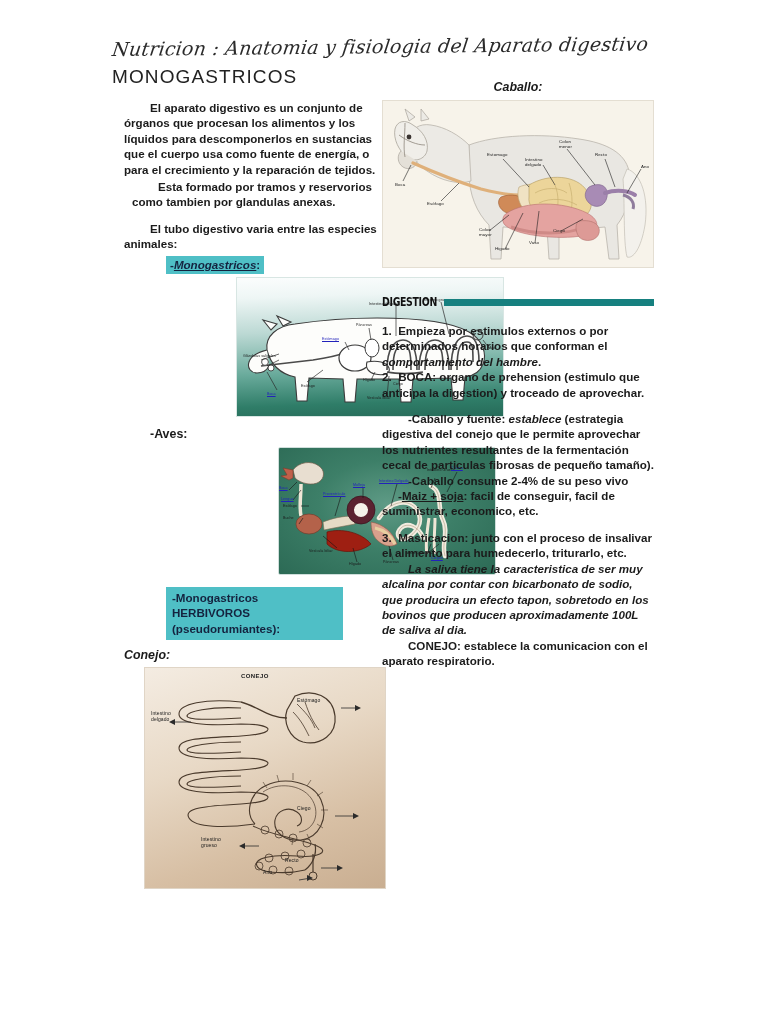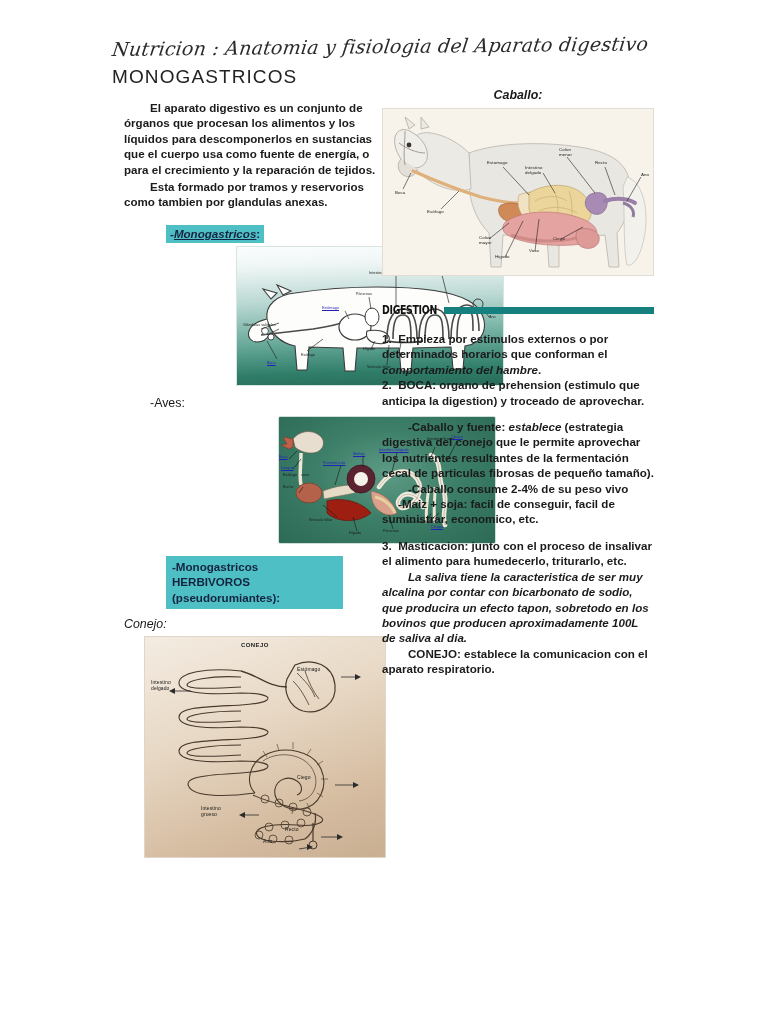--- a/index.html
+++ b/index.html
@@ -15,39 +15,39 @@
     transform:skewX(-8deg) rotate(-0.6deg);transform-origin:left center;
   }
   .mono-title{
     position:absolute;left:112px;top:66px;
     font-family:"Liberation Sans",sans-serif;font-weight:400;font-size:19px;
     letter-spacing:1.1px;color:#222;
   }
 
   
   .col-left{position:absolute;left:124px;top:100px;width:268px;}
-  .col-right{position:absolute;left:382px;top:88px;width:272px;}
+  .col-right{position:absolute;left:382px;top:80px;width:272px;}
 
   p.body{margin:0;font-size:11.6px;line-height:15.4px;color:#1b1b1b;font-weight:600;}
   p.body.ind{text-indent:26px;}
   .b{font-weight:800;}
   .i{font-style:italic;}
-  .u{}
+  .u{text-decoration:underline;}
   .gap{height:11px;}
 
   
   .hl{
     display:inline-block;background:#4fbfc6;color:#14233f;
     font-weight:800;font-size:11.6px;line-height:15px;padding:1px 4px 2px 4px;
   }
   .hl.block{display:block;width:166px;padding:3px 5px 4px 6px;line-height:15.5px;}
   .hl-wrap{margin-left:26px;padding-left:16px;}
   .hl .uu{text-decoration:underline;font-style:italic;}
 
-  .sub-label{font-size:12.4px;font-weight:400;margin:0;}
+  .sub-label{font-size:12.4px;font-weight:700;margin:0;}
   .sub-label.it{font-style:italic;}
 
   
   .fig{position:relative;overflow:hidden;box-sizing:border-box;}
   .fig .lbl{position:absolute;font-size:3.6px;line-height:4.4px;color:#1b1b1b;
             font-family:"Liberation Sans",sans-serif;white-space:nowrap;letter-spacing:.1px;}
   .fig .lbl.blue{color:#2222bb;text-decoration:underline;}
   .fig .ttl{position:absolute;font-size:5px;font-weight:700;letter-spacing:.4px;color:#222;}
 
   
@@ -99,24 +99,25 @@
 
 <div class="page">
 
   <div class="hand-title">Nutricion : Anatomia y fisiologia del Aparato digestivo</div>
   <div class="mono-title">MONOGASTRICOS</div>
 
   <div class="col-left">
 
     <p class="body ind"><span class="b">El aparato digestivo</span><span> es un conjunto de órganos que procesan los alimentos y los líquidos para descomponerlos en sustancias que el cuerpo usa como fuente de energía, o para el crecimiento y la reparación de tejidos.</span></p>
 
-    <p class="body ind" style="margin-top:2px;">Esta formado por tramos y reservorios como tambien por glandulas anexas.</p>
+    <p class="body ind" style="margin-top:2px;margin-left:8px;">Esta formado por tramos y reservorios como tambien por glandulas anexas.</p>
 
     <div class="gap"></div>
 
+    <p class="body ind">El tubo digestivo varia entre las especies animales:</p>
 
     <div class="hl-wrap" style="margin-top:3px;">
       <span class="hl"><span>-</span><span class="uu">Monogastricos</span><span>:</span></span>
     </div>
 
     <div style="position:relative;height:146px;margin-top:3px;">
       <div class="fig" id="fig-pig">
         <svg viewBox="0 0 268 140" width="268" height="140" style="position:absolute;left:0;top:0;">
 
           <path class="pig-out" d="M30,72 C28,58 40,48 58,46 C78,43 110,40 140,40 C180,40 215,44 232,54

